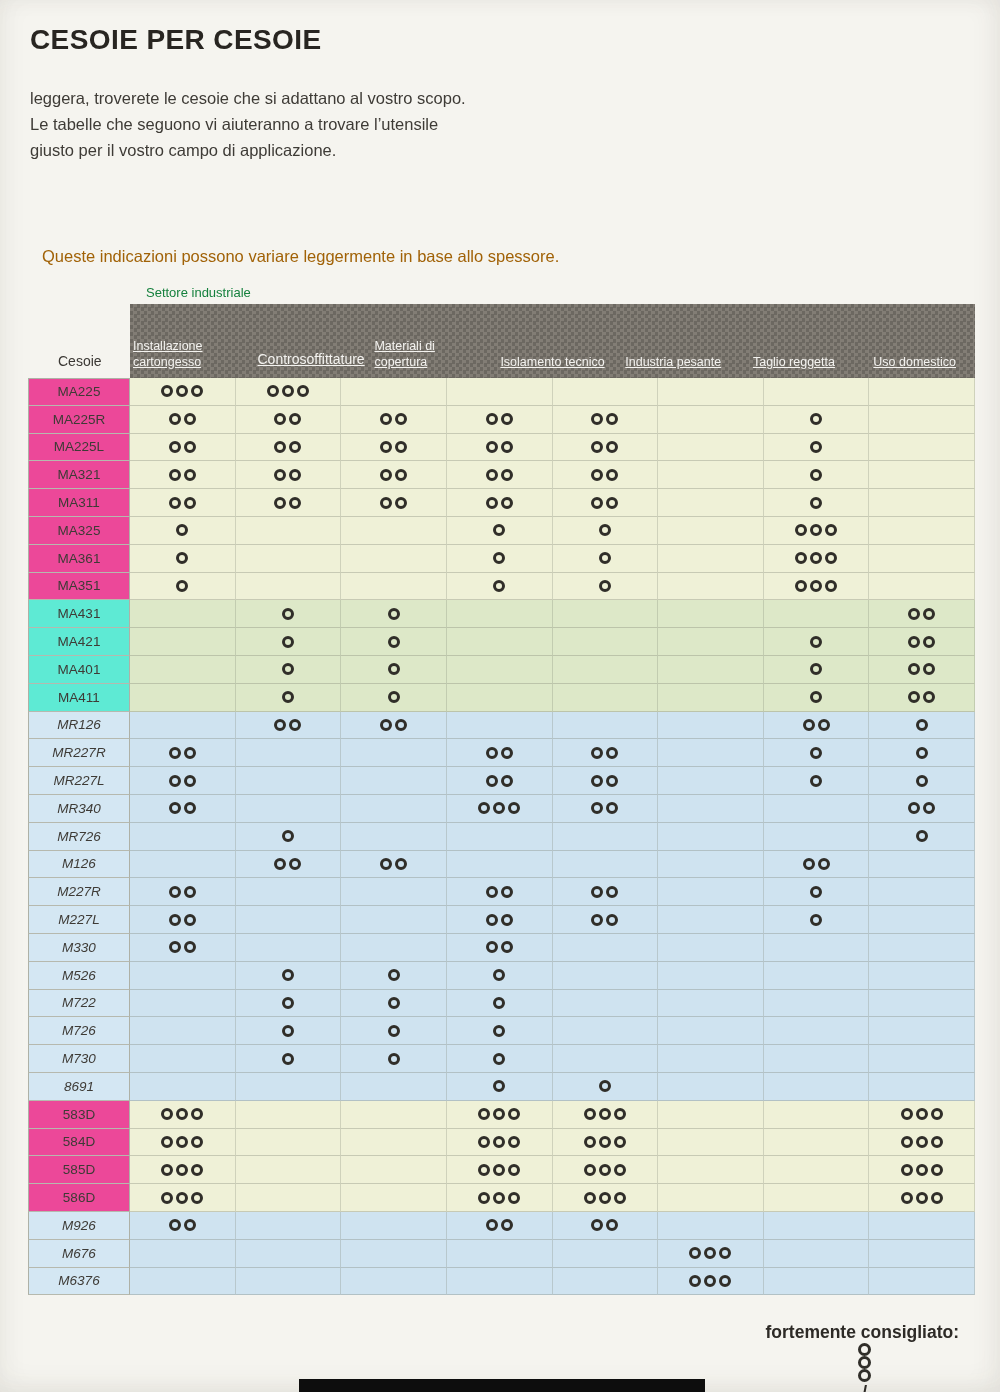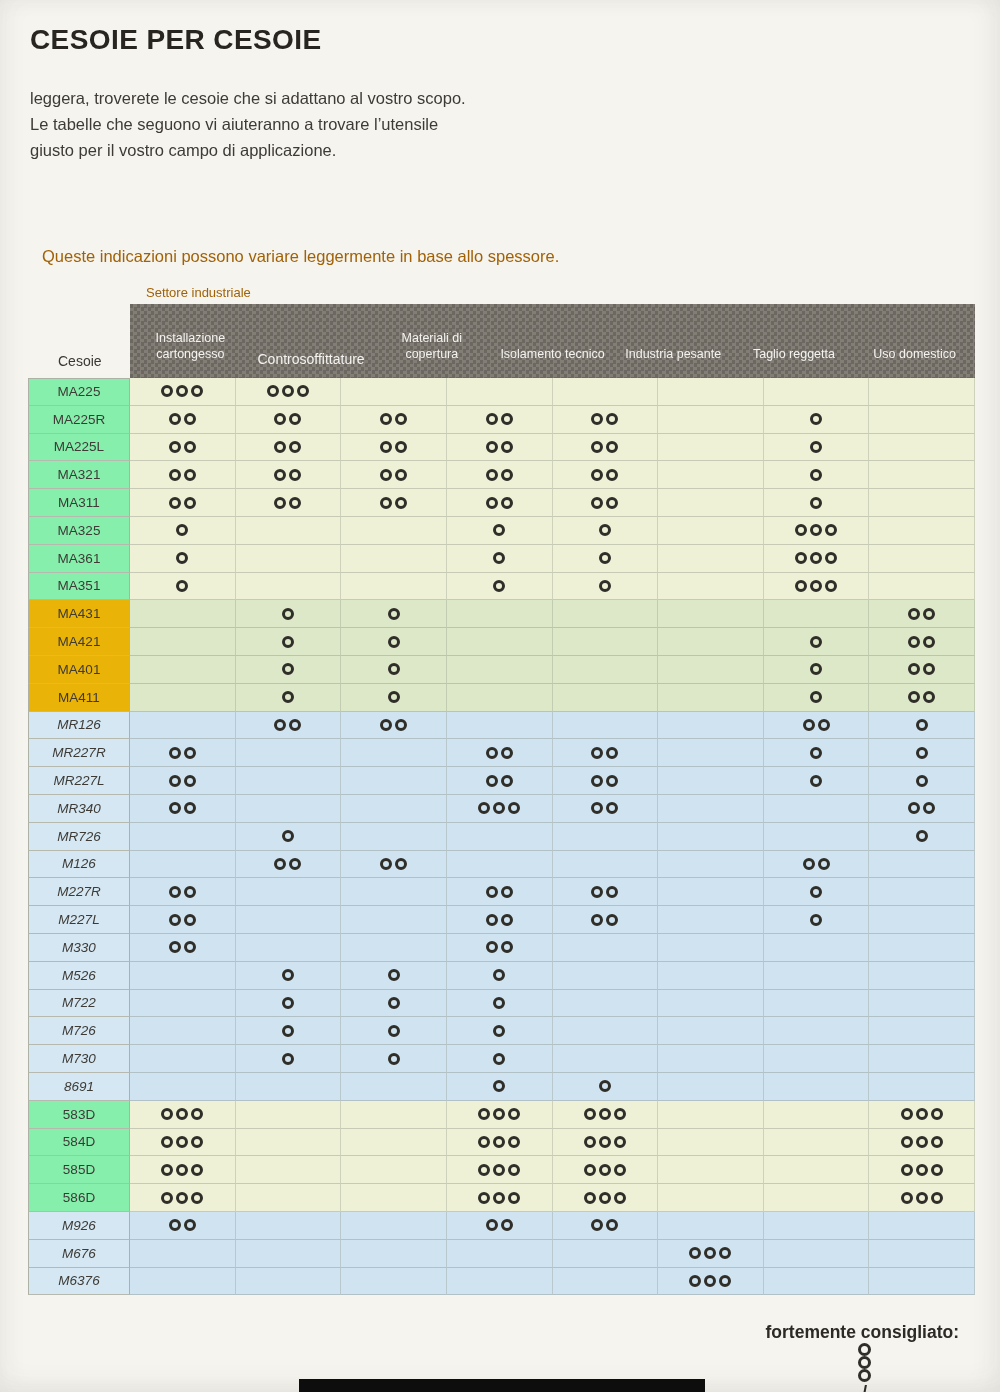--- a/index.html
+++ b/index.html
@@ -2,35 +2,35 @@
 <html><head>
 <meta charset="utf-8">
 <style>
   html,body{margin:0;padding:0;}
   body{width:1000px;height:1392px;position:relative;background:#f5f4ef;font-family:"Liberation Sans",sans-serif;overflow:hidden;}
   .page{position:absolute;inset:0;box-shadow:inset -10px 0 22px rgba(70,65,55,.05), inset 0 -12px 24px rgba(70,65,55,.04), inset 10px 0 22px rgba(70,65,55,.03);}
   .title{position:absolute;left:30px;top:24px;margin:0;font-size:28px;font-weight:bold;color:#282521;letter-spacing:.4px;}
   .intro{position:absolute;left:30px;top:85px;width:942px;display:flex;gap:40px;}
   .intro .col{margin:0;width:451px;font-size:16.5px;line-height:1.58;color:#3e3b36;}
   .note{position:absolute;left:30px;top:235px;margin:12px;font-size:16.5px;color:#a16207;}
-  .sector-label{position:absolute;left:146px;top:285px;font-size:13px;color:#a16207;}
+  .sector-label{position:absolute;left:146px;top:285px;font-size:13px;color:#15803d;}
   .table{position:absolute;left:28px;top:304px;width:947px;}
   .thead{position:relative;height:74px;}
   .cesoie-label{position:absolute;left:30px;bottom:9px;font-size:14px;color:#3b3834;}
   .header-cells{position:absolute;left:102px;top:0;width:845px;height:74px;display:flex;background-color:#767169;background-image:conic-gradient(#827d75 25%,#6c6861 0 50%,#827d75 0 75%,#6c6861 0);background-size:7px 7px;}
-  .hcell{flex:1;display:flex;align-items:flex-end;justify-content:center;text-align:center;color:#f4f3f0;font-size:12.5px;line-height:1.3;padding:0 3px 16px;box-sizing:border-box;}
+  .hcell{flex:1;display:flex;align-items:flex-end;justify-content:center;text-align:left;color:#f4f3f0;font-size:12.5px;line-height:1.3;padding:0 3px 8px;box-sizing:border-box;text-decoration:underline;}
   .hcell-2{font-size:14px;padding-bottom:10px;}
   .tbody{width:947px;}
   .trow{display:flex;height:27.8px;box-sizing:border-box;}
   .mcell{width:102px;box-sizing:border-box;display:flex;align-items:center;justify-content:center;font-size:13.5px;color:#3e3b36;border-left:1px solid #aeb1a6;border-right:1px solid #aeb1a6;border-bottom:1px solid #b6b9ae;}
   .trow:first-child .mcell{border-top:1px solid #aeb1a6;}
   .dcell{flex:1;display:flex;align-items:center;justify-content:center;gap:3px;box-sizing:border-box;border-right:1px solid rgba(125,130,115,.28);border-bottom:1px solid rgba(125,130,115,.34);}
-  .sec-yellow .mcell{background:#86efac;text-align:right;}
+  .sec-yellow .mcell{background:#ec4899;text-align:right;}
   .sec-yellow .dcell{background:#eff1d7;}
-  .sec-green .mcell{background:#eab308;text-align:right;}
+  .sec-green .mcell{background:#5eead4;text-align:right;}
   .sec-green .dcell{background:#dde8c8;}
   .sec-blue .mcell{background:#d4e7f3;font-style:italic;}
   .sec-blue .dcell{background:#cfe3f0;}
   .dot{display:inline-block;width:6px;height:6px;border:3.2px solid #302e29;border-radius:50%;background:transparent;flex:0 0 auto;}
   .legend{position:absolute;top:1322px;right:34px;display:flex;align-items:center;font-size:17.5px;font-weight:bold;color:#2d2a26;flex-direction:column;}
   .legend .llabel{margin-right:7px;white-space:nowrap;}
   .legend .ldot{width:7px;height:7px;border-width:3.4px;margin-right:3px;}
   .legend .lsep{margin:0 7px 0 5px;}
   .scan-bar{position:absolute;left:299px;bottom:0;width:406px;height:13px;background:#0d0d0d;}
 </style>

